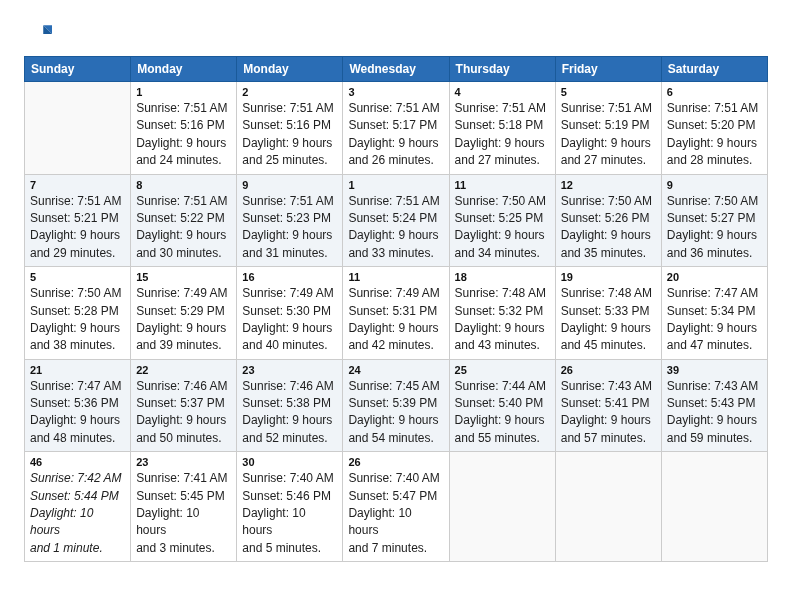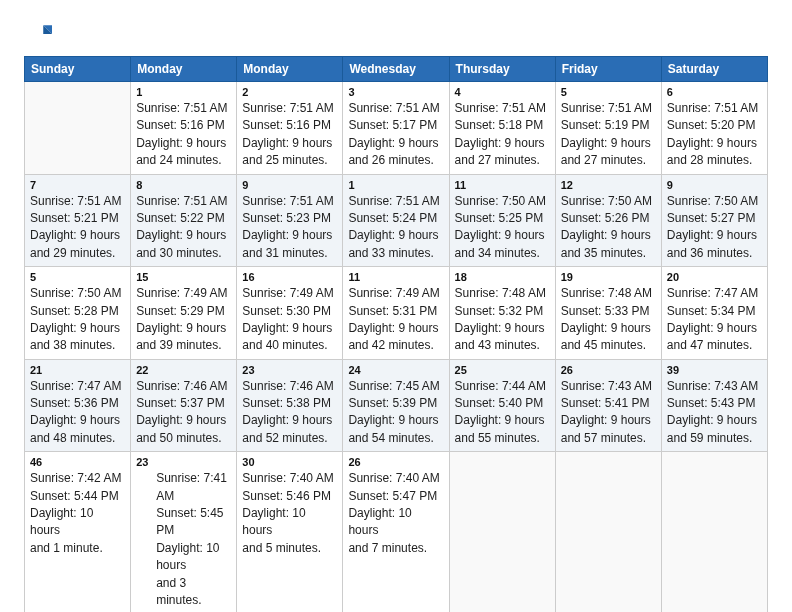--- a/index.html
+++ b/index.html
@@ -326,28 +326,28 @@
             <div class="day-number">39</div>
             <div class="day-info" style="white-space: pre-line;">Sunrise: 7:43 AM
 Sunset: 5:43 PM
 Daylight: 9 hours
 and 59 minutes.</div>
           </td>
         </tr>
         <tr>
           <td>
             <div class="day-number">46</div>
-            <div class="day-info" style="white-space: pre-line;">Sunrise: 7:42 AM
+            <div class="day-info" style="white-space: pre-line; font-style: italic;">Sunrise: 7:42 AM
 Sunset: 5:44 PM
 Daylight: 10 hours
 and 1 minute.</div>
           </td>
           <td>
             <div class="day-number">23</div>
-            <div class="day-info" style="white-space: pre-line; margin-left: 20px;">Sunrise: 7:41 AM
+            <div class="day-info" style="white-space: pre-line;">Sunrise: 7:41 AM
 Sunset: 5:45 PM
 Daylight: 10 hours
 and 3 minutes.</div>
           </td>
           <td>
             <div class="day-number">30</div>
             <div class="day-info" style="white-space: pre-line;">Sunrise: 7:40 AM
 Sunset: 5:46 PM
 Daylight: 10 hours
 and 5 minutes.</div>

